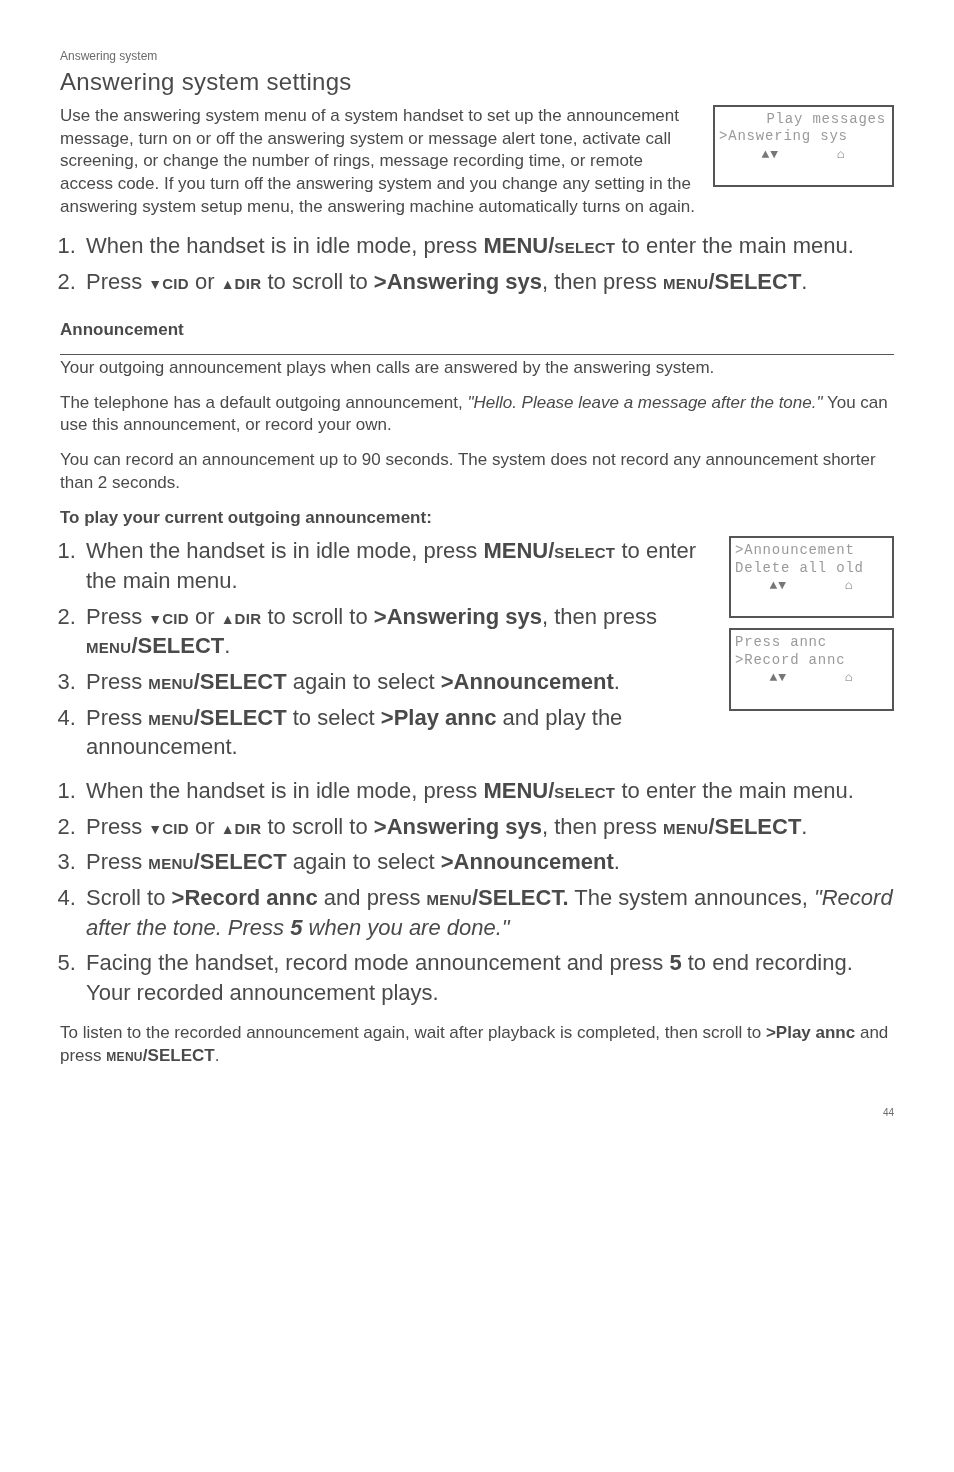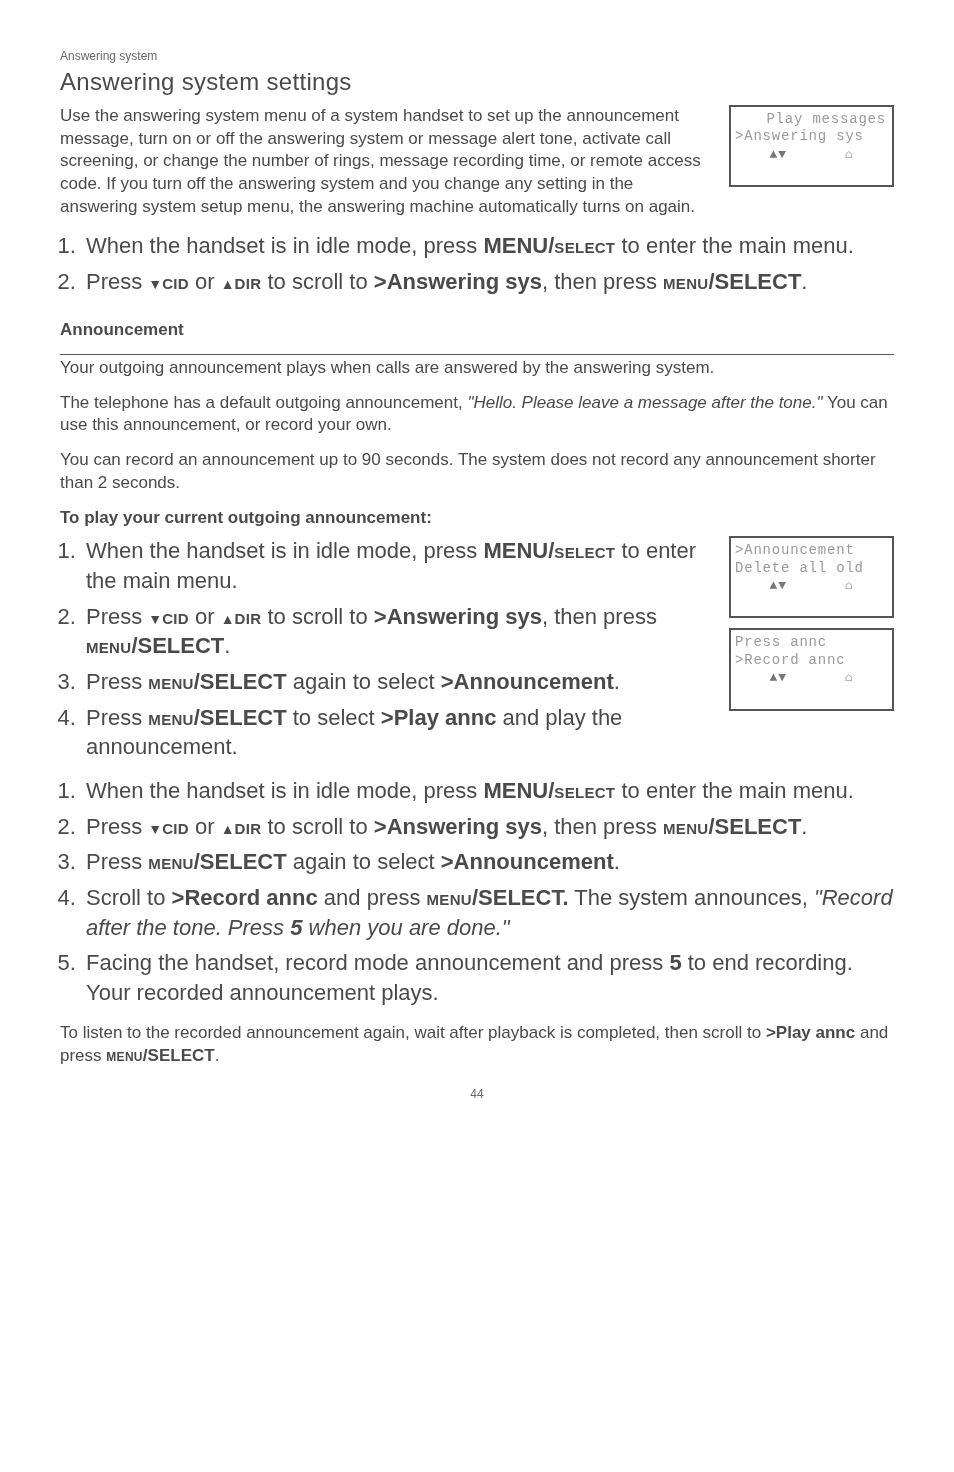--- a/index.html
+++ b/index.html
@@ -20,21 +20,21 @@
   h1 {
     font-size: 24px;
     font-weight: 400;
     color: #4a4a4a;
     margin: 0 0 6px 0;
     letter-spacing: 0.3px;
   }
   .lcd {
     float: right;
     border: 2px solid #555;
-    width: 165px;
+    width: 181px;
     padding: 4px 4px 22px 4px;
     margin: 0 0 8px 14px;
     font-family: "Courier New", monospace;
     font-size: 14px;
     color: #9a9a9a;
     line-height: 1.25;
     letter-spacing: 0.8px;
     text-align: left;
     position: relative;
   }
@@ -56,21 +56,21 @@
     border-bottom: 1px solid #555;
   }
   h3.sub {
     font-size: 17px;
     font-weight: 700;
     margin: 8px 0 6px 0;
   }
   .arrow-down::before { content: "▼"; font-size: 14px; }
   .arrow-up::before { content: "▲"; font-size: 14px; }
   .clearfix::after { content: ""; display: table; clear: both; }
-  .page-num { text-align: center; font-size: 12px; color: #6a6a6a; margin-top: 18px; }
+  .page-num { text-align: right; font-size: 10px; color: #6a6a6a; margin-top: 38px; }
   .lcd-stack { float: right; width: 165px; margin-left: 14px; }
   .lcd-stack .lcd { float: none; margin: 0 0 10px 0; width: 100%; }
 </style>
 </head>
 <body>
 
 <div class="page-label">Answering system</div>
 <h1>Answering system settings</h1>
 
 <div class="clearfix">

